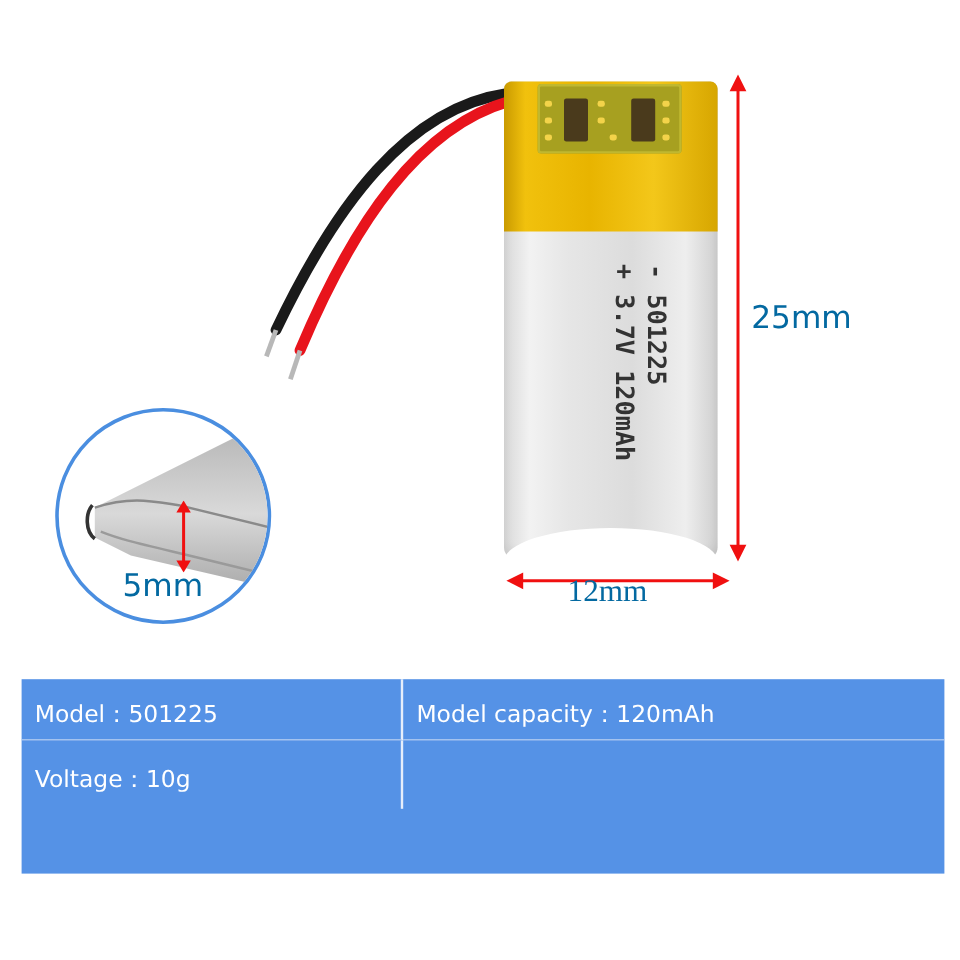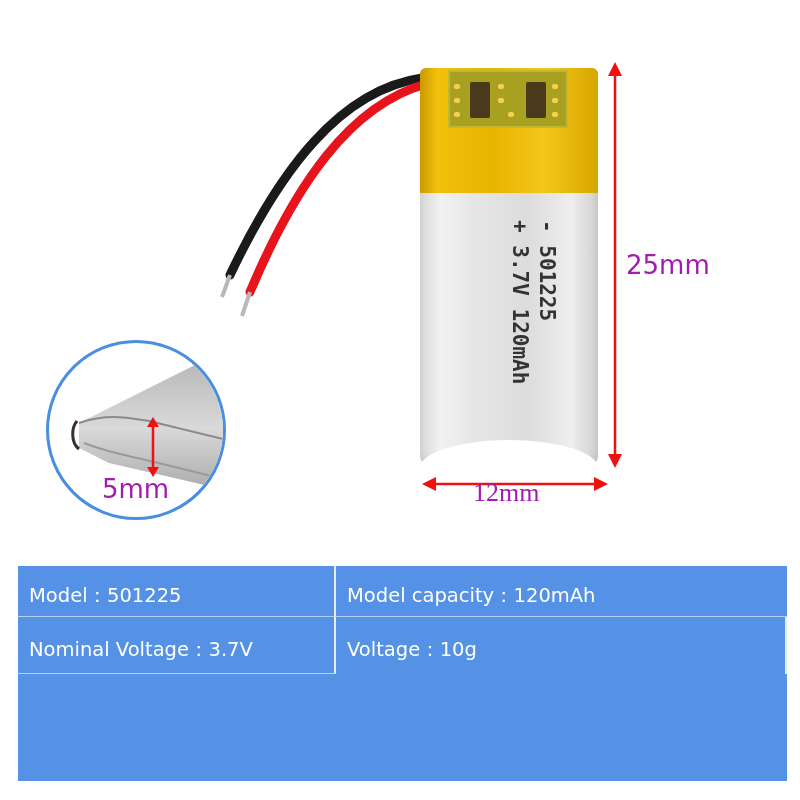--- a/index.html
+++ b/index.html
@@ -33,31 +33,31 @@
       position: absolute; left: 440px; top: 280px; width: 180px; height: 60px;
       transform: rotate(90deg); transform-origin: center;
       font-family: "DejaVu Sans Mono", monospace; color: #333; font-size: 21px; line-height: 27px;
       white-space: pre; font-weight: bold;
     }
 
     
     .wires { position: absolute; left: 190px; top: 60px; width: 250px; height: 280px; }
 
     
-    .dim-label { position: absolute; color: #a21caf; font-family: "DejaVu Sans", sans-serif; font-size: 26px; }
+    .dim-label { position: absolute; color: #0369a1; font-family: "DejaVu Sans", sans-serif; font-size: 26px; }
 
     
     .zoom-circle {
       position: absolute; left: 46px; top: 340px; width: 174px; height: 174px; border-radius: 50%;
       border: 3px solid #4a8ee0; overflow: hidden; background: #ffffff;
     }
 
     
     .spec-table {
-      position: absolute; left: 18px; top: 566px; width: 769px; height: 215px;
+      position: absolute; left: 18px; top: 566px; width: 769px; height: 162px;
       background: #5592e6; display: grid;
       grid-template-columns: 318px 451px;
       grid-template-rows: 51px 57px 55px 52px;
     }
     .cell {
       color: #ffffff; font-family: "DejaVu Sans", sans-serif; font-size: 19.5px;
       display: flex; align-items: center; padding-left: 11px; white-space: nowrap;
       box-sizing: border-box;
       border-bottom: 1.5px solid #b8cff2;
       padding-top: 8px;
@@ -127,15 +127,14 @@
     <line x1="8" y1="6" x2="8" y2="54" stroke="#f01010" stroke-width="2.5"></line>
     <polygon points="8,0 2,10 14,10" fill="#f01010"></polygon>
     <polygon points="8,60 2,50 14,50" fill="#f01010"></polygon>
   </svg>
 </div>
 <div class="dim-label" style="left:102px;top:474px;">5mm</div>
 
 <div class="spec-table">
   <div class="cell left">Model：501225</div>
   <div class="cell">Model capacity：120mAh</div>
-  <div class="cell left">Nominal Voltage：3.7V</div>
   <div class="cell left last">Voltage：10g</div>
 </div>
 
 </body></html>

